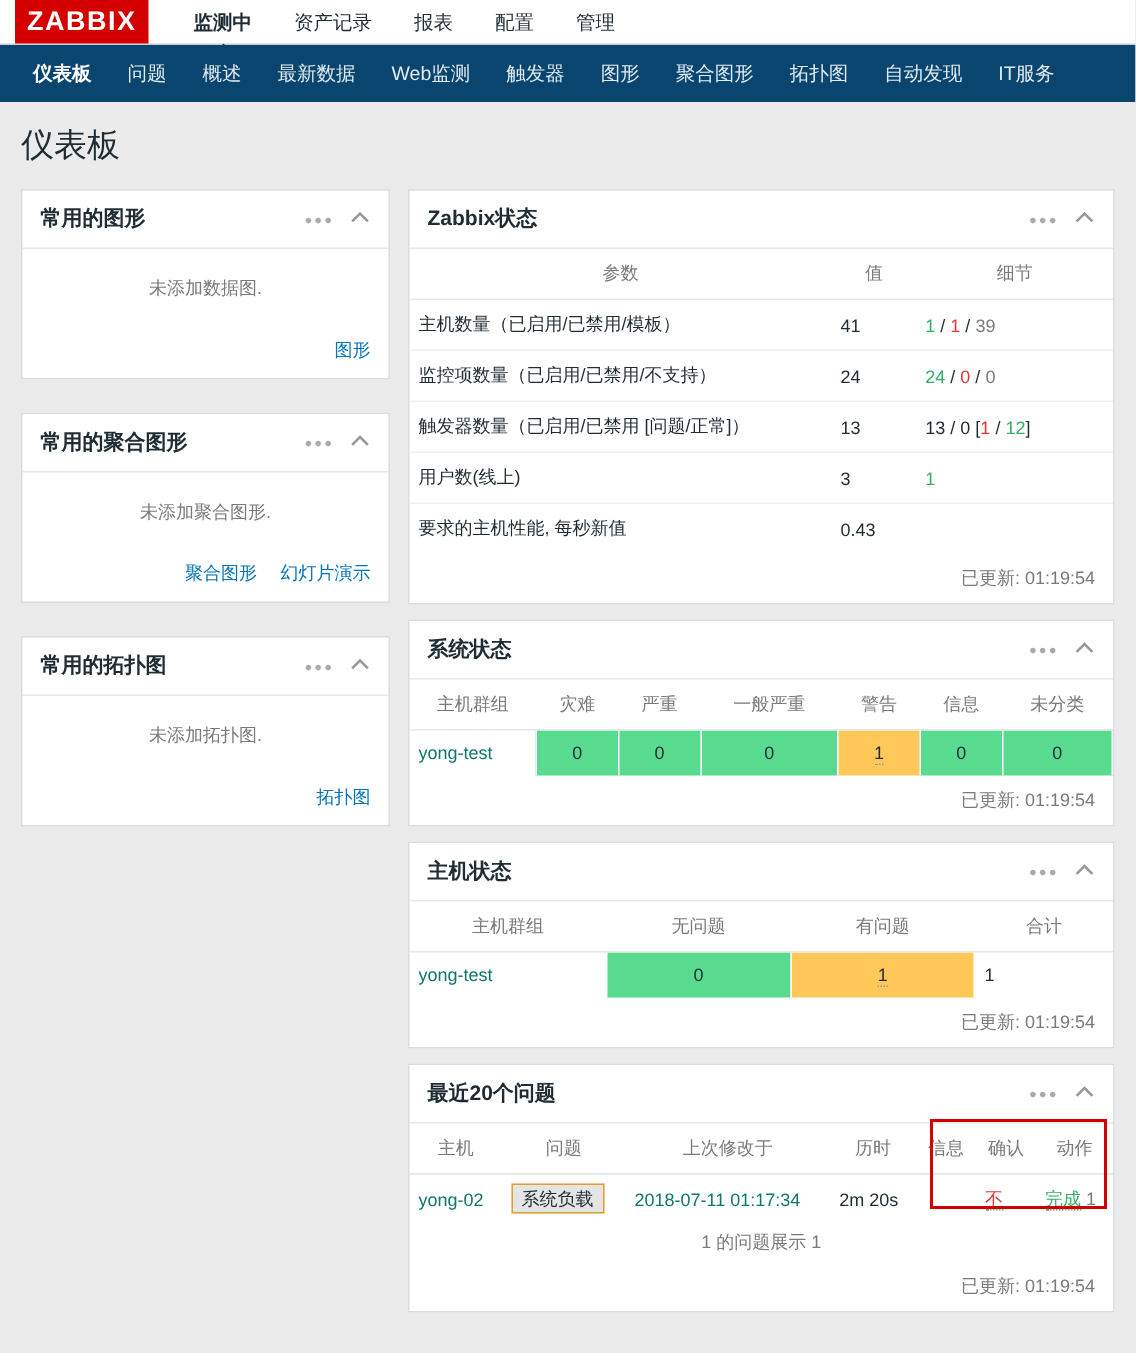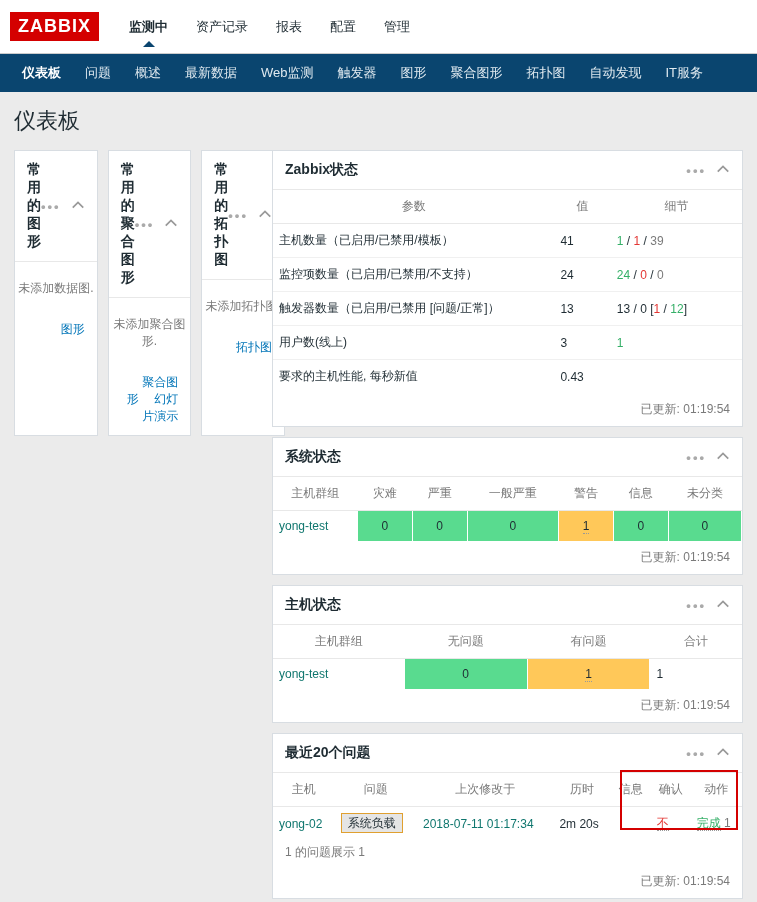--- a/index.html
+++ b/index.html
@@ -1,29 +1,29 @@
 <!DOCTYPE html>
 <html><head>
 <meta charset="utf-8">
 <style>
 * { box-sizing: border-box; margin: 0; padding: 0; }
 body { font-family: Arial, "Microsoft YaHei", sans-serif; font-size: 13px; background: #ebebeb; color: #1f2c33; width: 757px; }
-.topbar { background: #fff; border-bottom: 1px solid #ccc; display: flex; align-items: center; height: 54px; padding: 0 10px; }
+.topbar { background: #fff; border-bottom: 1px solid #ccc; display: flex; align-items: center; height: 30px; padding: 0 10px; }
 .logo { background: #d40000; color: #fff; font-weight: bold; font-size: 18px; padding: 4px 8px; letter-spacing: 1px; margin-right: 18px; }
 .topnav { display: flex; gap: 4px; }
 .topnav a { color: #1f2c33; text-decoration: none; padding: 10px 12px; position: relative; }
 .topnav a.active { font-weight: bold; }
 .topnav a.active::after { content: ""; position: absolute; bottom: -1px; left: 50%; margin-left: -6px; border: 6px solid transparent; border-bottom-color: #0a456f; }
 .subnav { background: #0a456f; display: flex; padding: 0 10px; }
 .subnav a { color: #e0eaf0; text-decoration: none; padding: 10px 12px; font-size: 13px; }
 .subnav a.active { font-weight: bold; color: #fff; }
 .page { padding: 14px; }
 h1.pagetitle { font-size: 22px; font-weight: normal; margin-bottom: 14px; color: #1f2c33; }
 .cols { display: flex; gap: 12px; align-items: flex-start; }
-.leftcol { width: 246px; display: flex; flex-direction: row; gap: 10px; }
+.leftcol { width: 246px; display: flex; flex-direction: column; gap: 22px; }
 .rightcol { flex: 1; display: flex; flex-direction: column; gap: 10px; }
 .widget { background: #fff; border: 1px solid #d8dde2; }
 .widget-head { display: flex; align-items: center; justify-content: space-between; padding: 10px 12px; border-bottom: 1px solid #e8e8e8; }
 .widget-title { font-weight: bold; font-size: 14px; }
 .widget-ctrls { display: flex; align-items: center; gap: 10px; color: #aaa; }
 .dots { letter-spacing: 2px; font-weight: bold; cursor: pointer; }
 .chev { cursor: pointer; }
 .chev svg { width: 14px; height: 14px; }
 .empty { text-align: center; color: #7a7a7a; padding: 18px 0; font-size: 12px; }
 .widget-foot { text-align: right; padding: 6px 12px 10px; }
@@ -37,21 +37,21 @@
 .red { color: #e33734; }
 .gray { color: #7a7a7a; }
 .updated { text-align: right; color: #7a7a7a; font-size: 12px; padding: 8px 12px; }
 .status-cell { text-align: center; border: 1px solid #fff; }
 .bg-green { background: #59db8f; color: #1f2c33; }
 .bg-orange { background: #ffc859; color: #1f2c33; }
 .underline-dot { border-bottom: 1px dotted #999; }
 .tag { background: #e5e5e5; padding: 2px 6px; border: 1px solid #e0a030; font-size: 12px; }
 .hl-box { border: 2px solid #d40000; position: absolute; pointer-events: none; }
 .rel { position: relative; }
-.row-info { text-align: left; color: #7a7a7a; font-size: 12px; padding: 4px 12px; }
+.row-info { text-align: center; color: #7a7a7a; font-size: 12px; padding: 4px 12px; }
 </style>
 </head>
 <body>
 
 <div class="topbar">
   <div class="logo">ZABBIX</div>
   <div class="topnav">
       <a href="#" class="active">监测中</a>
       <a href="#">资产记录</a>
       <a href="#">报表</a>

